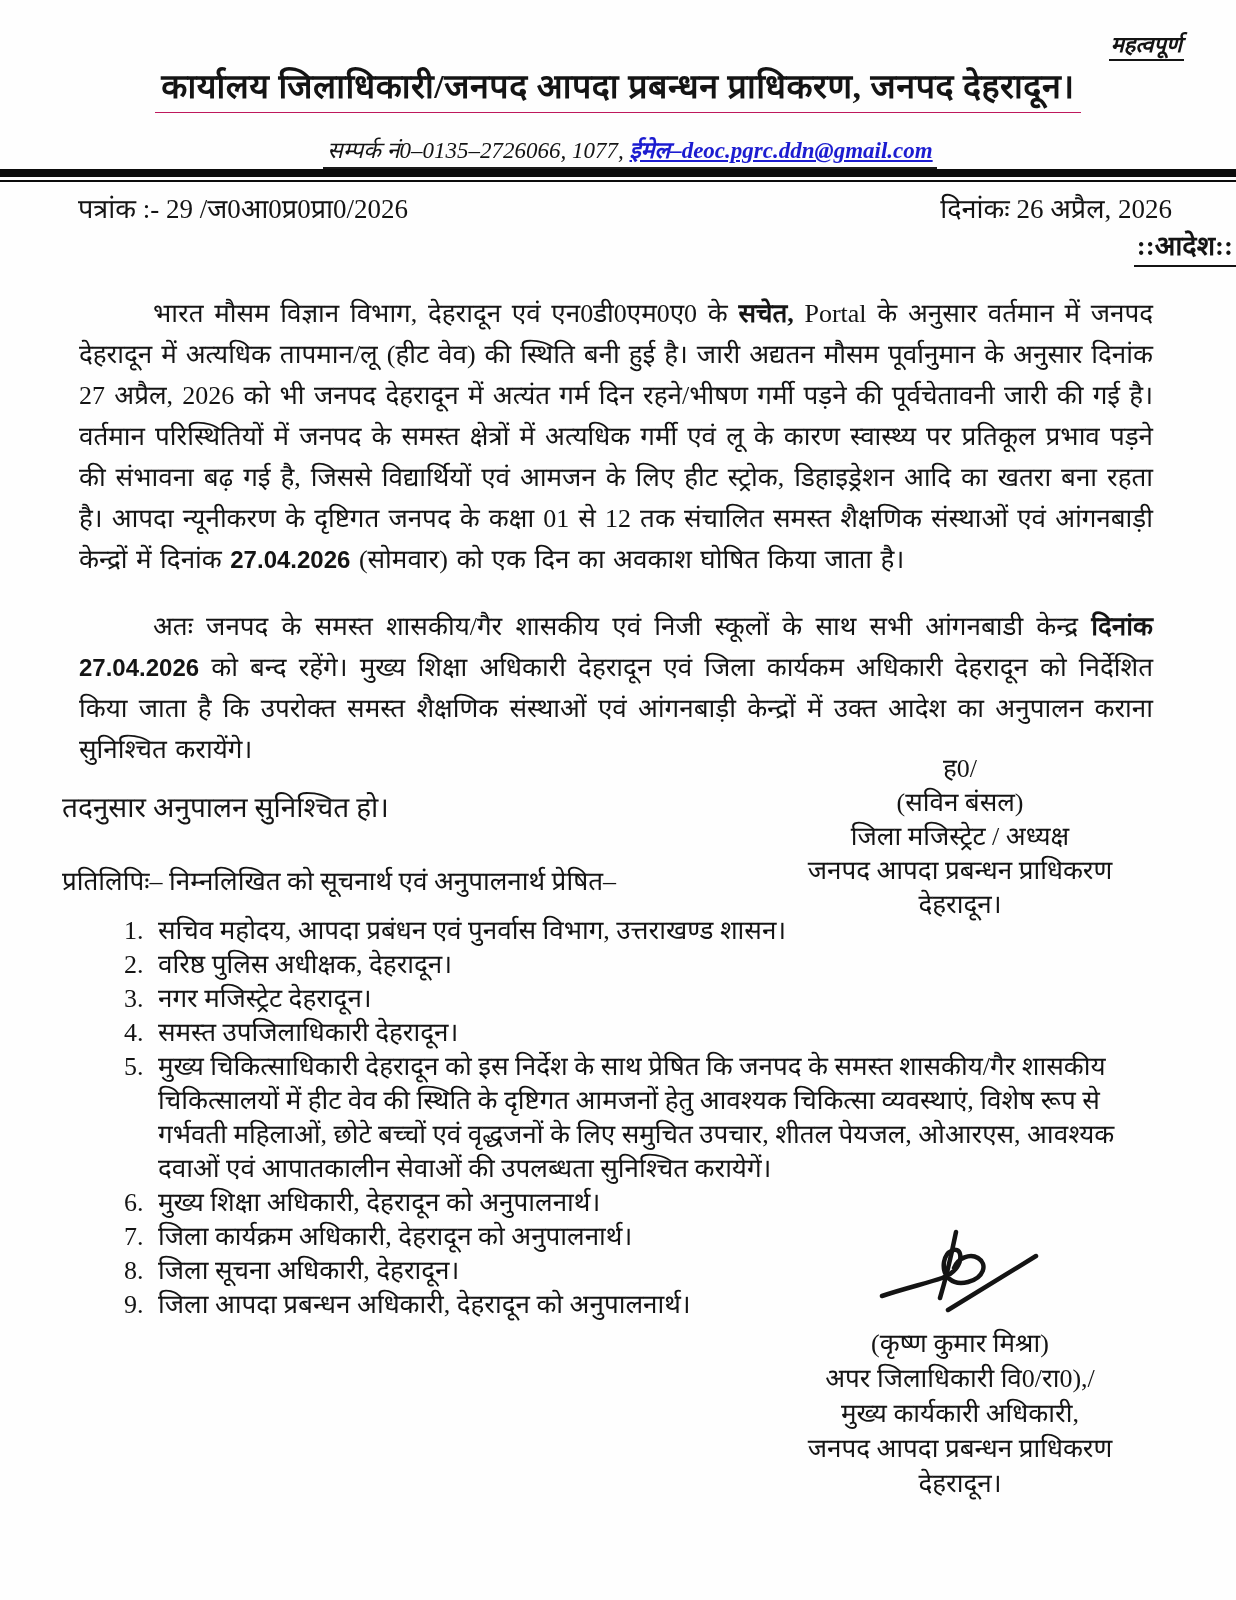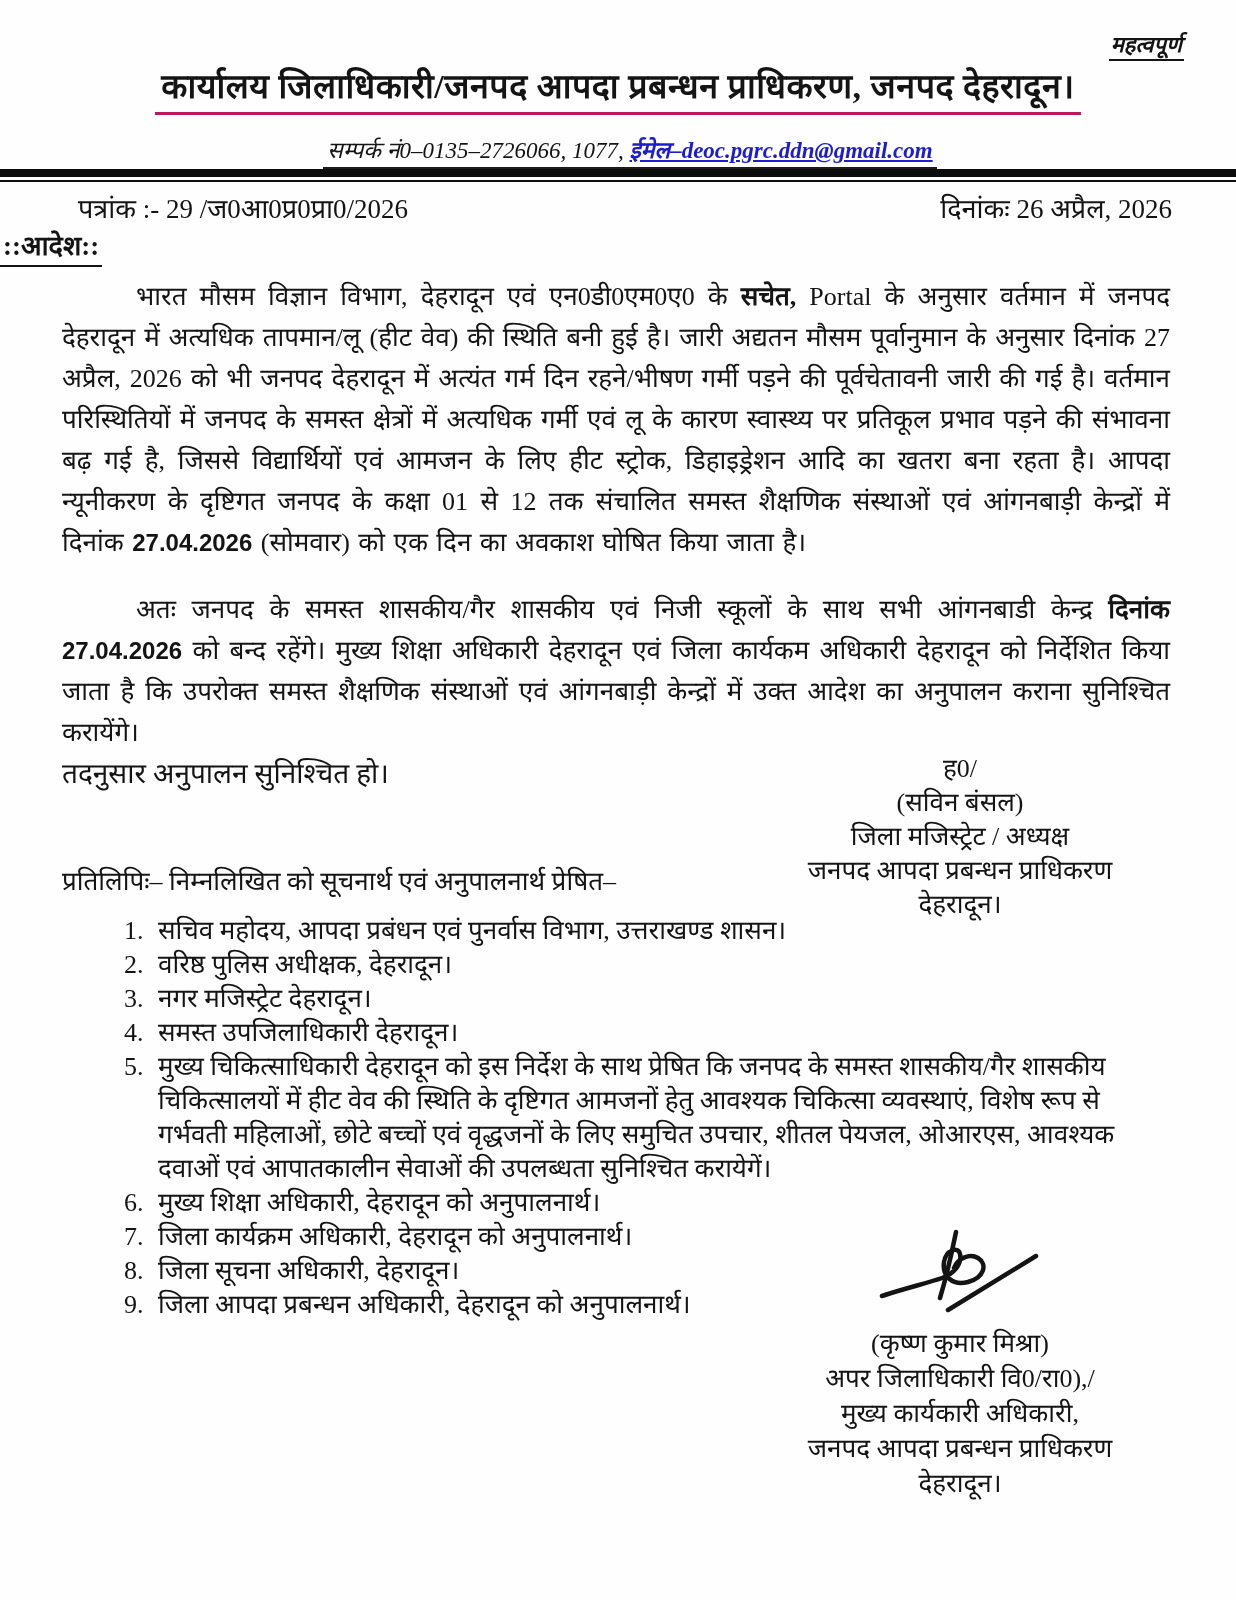--- a/index.html
+++ b/index.html
@@ -14,45 +14,45 @@
   
   .important{
     position:absolute;top:28px;right:52px;
     font-style:italic;font-weight:bold;font-size:22px;
     border-bottom:2px solid #141414;padding:0 2px 1px 2px;
   }
   
   .office-title-wrap{position:absolute;top:66px;left:0;right:0;text-align:center;margin:0;}
   .office-title{
     display:inline-block;font-size:34px;font-weight:bold;line-height:1.25;
-    border-bottom:3px solid #be185d;padding:0 6px 3px 6px;letter-spacing:0.5px;
+    border-bottom:1px solid #be185d;padding:0 6px 3px 6px;letter-spacing:0.5px;
   }
   
   .contact{position:absolute;top:133px;left:0;right:0;text-align:center;font-style:italic;font-size:23px;padding-left:24px;}
   .contact-inner{display:inline-block;border-bottom:2px solid #1a1a1a;padding:0 4px 2px 4px;}
   .contact-email{font-weight:bold;text-decoration:underline;cursor:pointer;}
   
   .rule-thick{position:absolute;top:169px;left:0;width:100%;height:8px;background:#0c0c0c;}
   .rule-thin{position:absolute;top:180px;left:0;width:100%;height:2px;background:#0c0c0c;}
   
   .ref-row{
     position:absolute;top:189px;left:78px;right:64px;
     display:flex;justify-content:space-between;
     font-weight:normal;font-size:27px;
   }
   
-  .order-heading-wrap{position:absolute;top:226px;left:0;right:0;text-align:left;}
+  .order-heading-wrap{position:absolute;top:226px;left:0;right:0;text-align:right;padding-left:20px;}
   .order-heading{
     display:inline-block;font-size:27px;font-weight:600;
     border-bottom:2px solid #141414;padding:0 3px 2px 3px;
   }
   
   .body-text{position:absolute;top:276px;left:62px;width:1108px;}
   .para{
-    margin:0;font-size:26px;line-height:41px;text-align:justify;
+    margin:17px;font-size:26px;line-height:41px;text-align:justify;
     text-indent:74px;word-spacing:2px;
   }
   .para + .para{margin-top:26px;}
   .closing{margin:0;font-size:28px;line-height:41px;text-indent:0;}
   .bold{font-weight:bold;}
   .latin{font-family:"Liberation Serif", serif;}
   .date-bold{font-weight:bold;font-family:"Liberation Sans", sans-serif;font-size:24px;}
   
   .sig{position:absolute;text-align:center;font-size:26px;}
   .sig1{top:752px;left:745px;width:430px;line-height:34px;}

